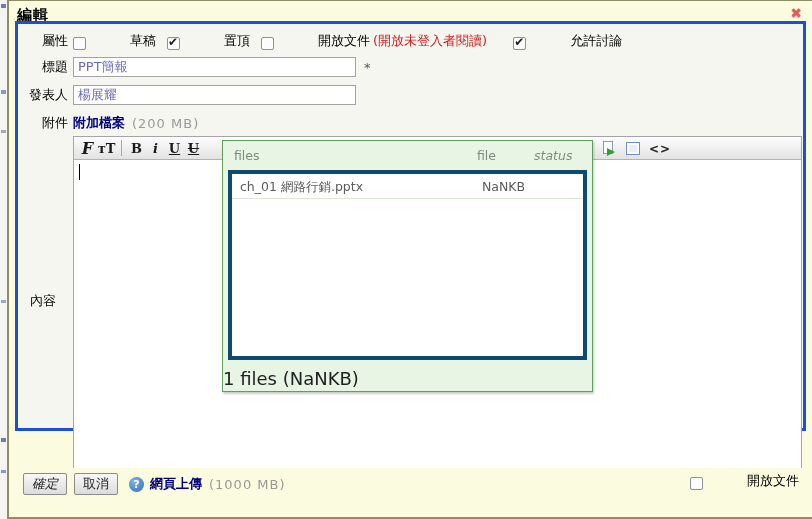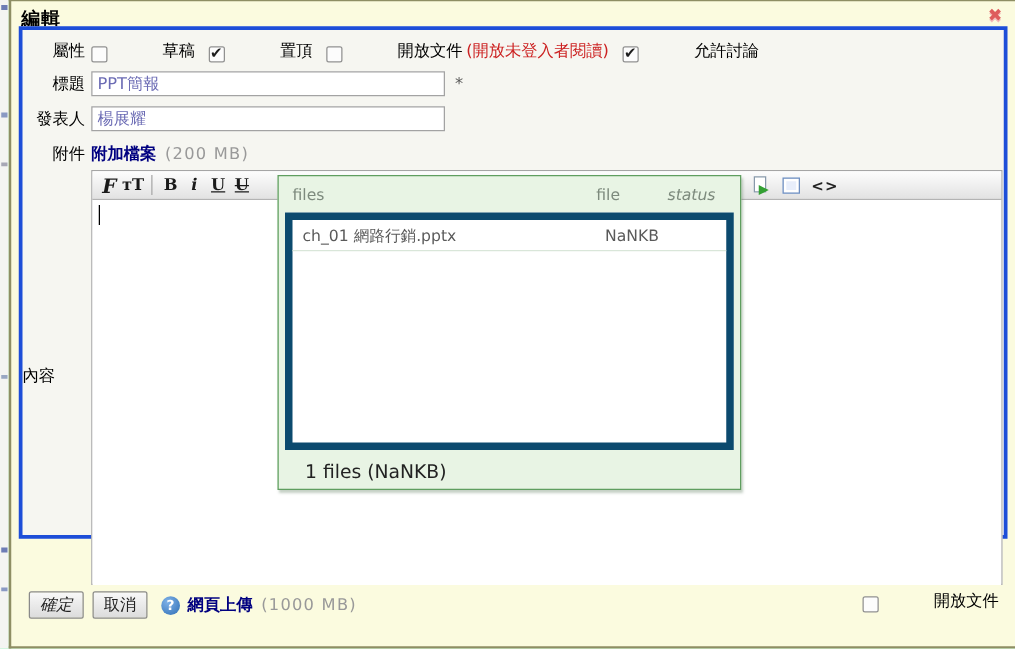--- a/index.html
+++ b/index.html
@@ -37,21 +37,21 @@
 
   .row-title { top:32px; height:22px; }
   .row-author { top:60px; height:22px; }
   .row-attach { top:88px; height:22px; }
   .txt-input { width:283px; height:20px; border:1px solid #a3a3a3; background:#fff; color:#6b6bb4; font-size:13px;
                padding:1px 4px; font-family:inherit; }
   .req-star { color:#555; margin-left:8px; }
   .navy-link { color:#000080; font-weight:bold; text-decoration:none; cursor:pointer; }
   .muted { color:#999; margin-left:7px; letter-spacing:1px; }
 
-  .content-lbl { position:absolute; left:0; top:268px; width:50px; text-align:left;font-family:Liberation Serif, serif; }
+  .content-lbl { position:absolute; left:0; top:268px; width:50px; text-align:center;font-family:Liberation Serif, serif; }
 
   
   .editor { position:absolute; left:55px; top:112px; width:729px; height:332px; border:1px solid #a5a5a5; background:#fff; }
   .toolbar { position:relative; height:23px; background:linear-gradient(#fdfdfd,#e2e2e2); border-bottom:1px solid #b3b3b3;
              display:flex; align-items:center; padding-left:4px; }
   .ti { display:inline-flex; align-items:center; justify-content:center; min-width:19px; height:19px; color:#1a1a1a;
         font-family:"DejaVu Serif","Liberation Serif",serif; font-size:13px; cursor:pointer; }
   .ti-fontname { font-style:italic; font-weight:bold; font-size:16px; }
   .ti-fontsize { font-weight:bold; }
   .ti-bold { font-weight:bold; }
@@ -80,26 +80,26 @@
   .mail-notify { position:absolute; right:8px; top:0; display:inline-flex; align-items:center; }
 
   
   .upload-panel { position:absolute; left:222px; top:140px; width:371px; height:252px; background:#e8f4e4;
                   border:1px solid #5f9e5f; box-shadow:1px 2px 2px rgba(90,120,90,.35); }
   .up-header { position:relative; height:29px; }
   .up-h { position:absolute; top:7px; color:#7d8a7d; font-size:12.5px; }
   .up-h-file { left:11px; }
   .up-h-size { left:254px; }
   .up-h-status { left:311px;font-style:italic; }
-  .up-list { position:absolute; left:5px; top:29px; width:359px; height:190px; background:#fff; border:6px solid #0c4a6e; }
+  .up-list { position:absolute; left:5px; top:29px; width:359px; height:190px; background:#fff; border:4px solid #0c4a6e; }
   .up-row { position:relative; height:25px; border-bottom:1px solid #d9e6d9; }
   .up-cell-file { position:absolute; left:8px; top:5px; color:#5a5a5a; font-size:12.5px; }
   .up-cell-size { position:absolute; left:250px; top:5px; color:#5a5a5a; font-size:12.5px; }
   .up-cell-status { position:absolute; left:307px; top:5px; color:#5a5a5a; font-size:12.5px; }
-  .up-footer { position:absolute; left:21px; top:227px; color:#222; font-size:15px; }
+  .up-footer { position:absolute; left:0; top:227px; color:#222; font-size:18px; }
 </style>
 </head>
 <body>
 
 <div class="screen">
 
   <div class="page-edge">
     <i class="m1"></i>
     <i class="m2"></i>
     <i class="m3"></i>
@@ -122,21 +122,21 @@
             <span>草稿</span>
           </label>
           <label class="cb">
             <input type="checkbox" checked="" style="">
             <span>置頂</span>
           </label>
           <label class="cb" style="margin-right:2px">
             <input type="checkbox" style="">
             <span>開放文件</span>
           </label>
-          <span class="red-note" style="margin-right:11px">(開放未登入者閱讀)</span>
+          <span class="red-note" style="margin-right:26px">(開放未登入者閱讀)</span>
           <label class="cb">
             <input type="checkbox" checked="" style="">
             <span>允許討論</span>
           </label>
         </span>
       </div>
 
       <div class="row row-author">
         <span class="lbl">發表人</span>
         <input class="txt-input" type="text" value="楊展耀" style="">

